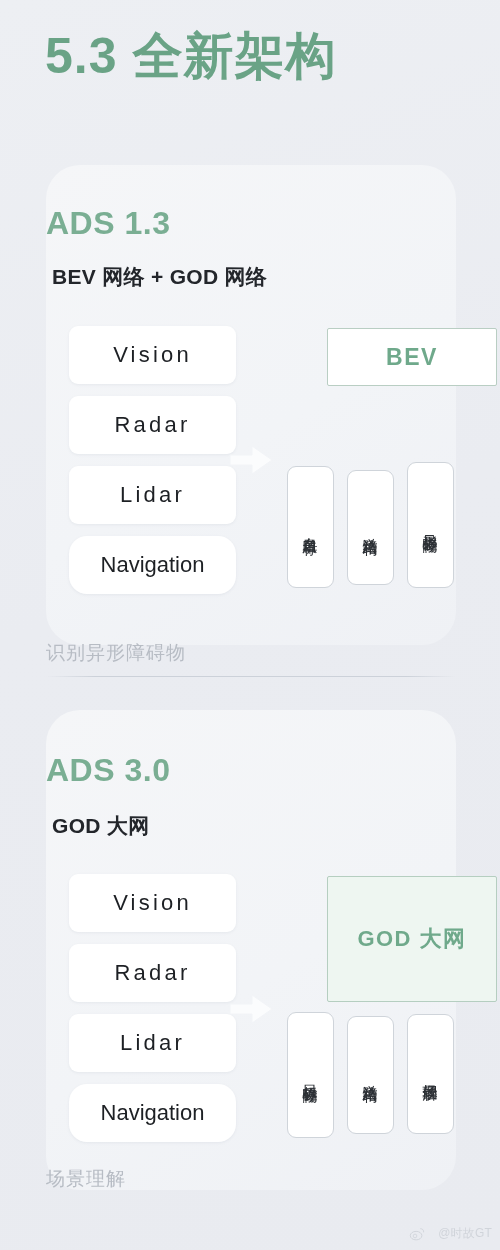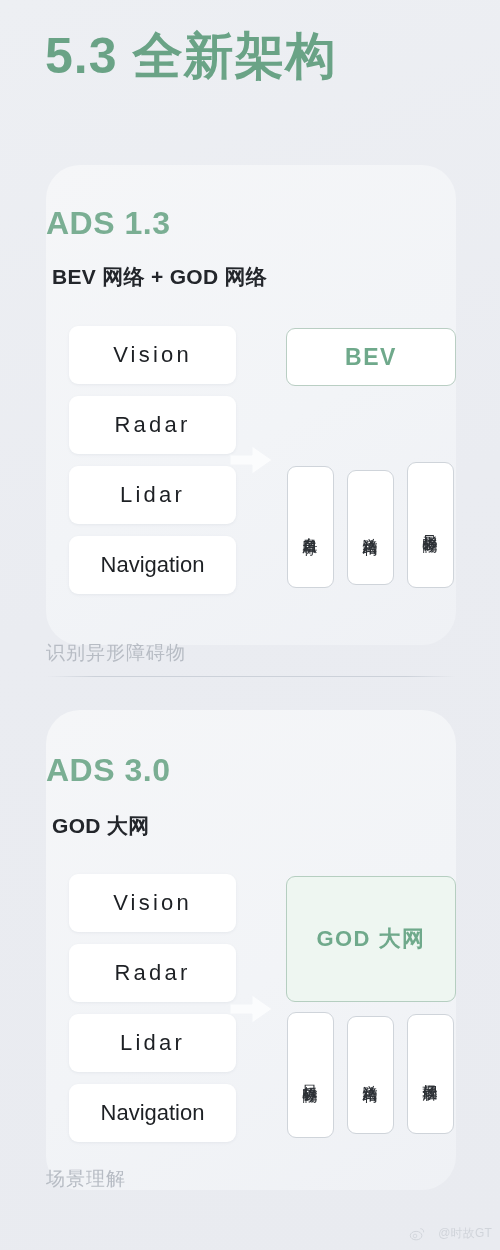--- a/index.html
+++ b/index.html
@@ -87,35 +87,36 @@
     border-radius: 9px;
     box-shadow: 0 1px 3px rgba(120,130,150,0.10);
     display: flex;
     align-items: center;
     justify-content: center;
     font-size: 22px;
     color: #1d2024;
     letter-spacing: 3.2px;
     margin-left: 23px;
   }
-  .input-box.tight { letter-spacing: 0px; }
+  .input-box.tight { letter-spacing: 0px; border-radius: 18px; }
 
   
   .out-box {
     position: absolute;
     background: #ffffff;
     border: 1px solid #b9cec3;
-    border-radius: 9px;
+    border-radius: 2px;
     display: flex;
     align-items: center;
     justify-content: center;
     color: #6fa98b;
     font-size: 23px;
     font-weight: bold;
     letter-spacing: 1.5px;
+    margin-left: 41px;
   }
   .out-box.filled {
     background: #eef6f1;
     border-color: #b5cec0;
     font-size: 22px;
   }
 
   
   .vchip {
     position: absolute;

